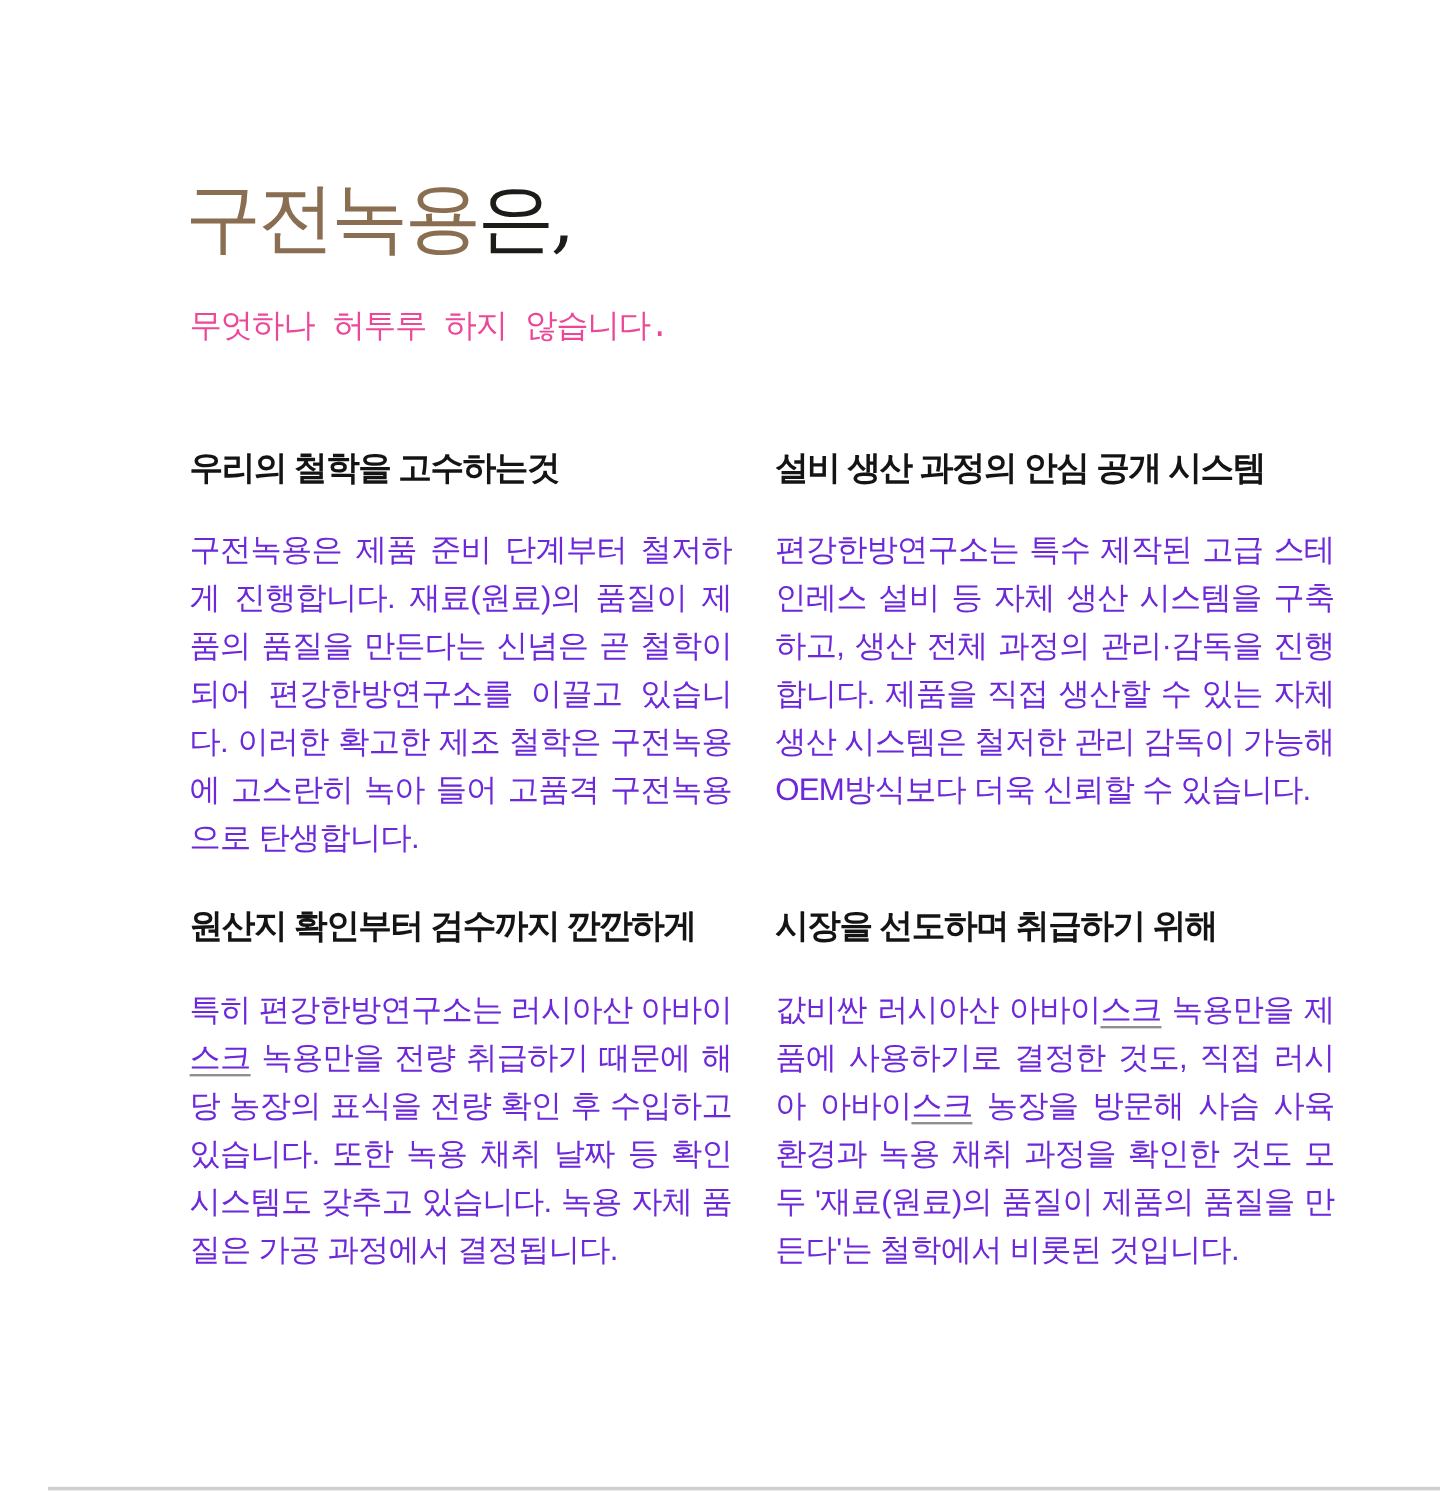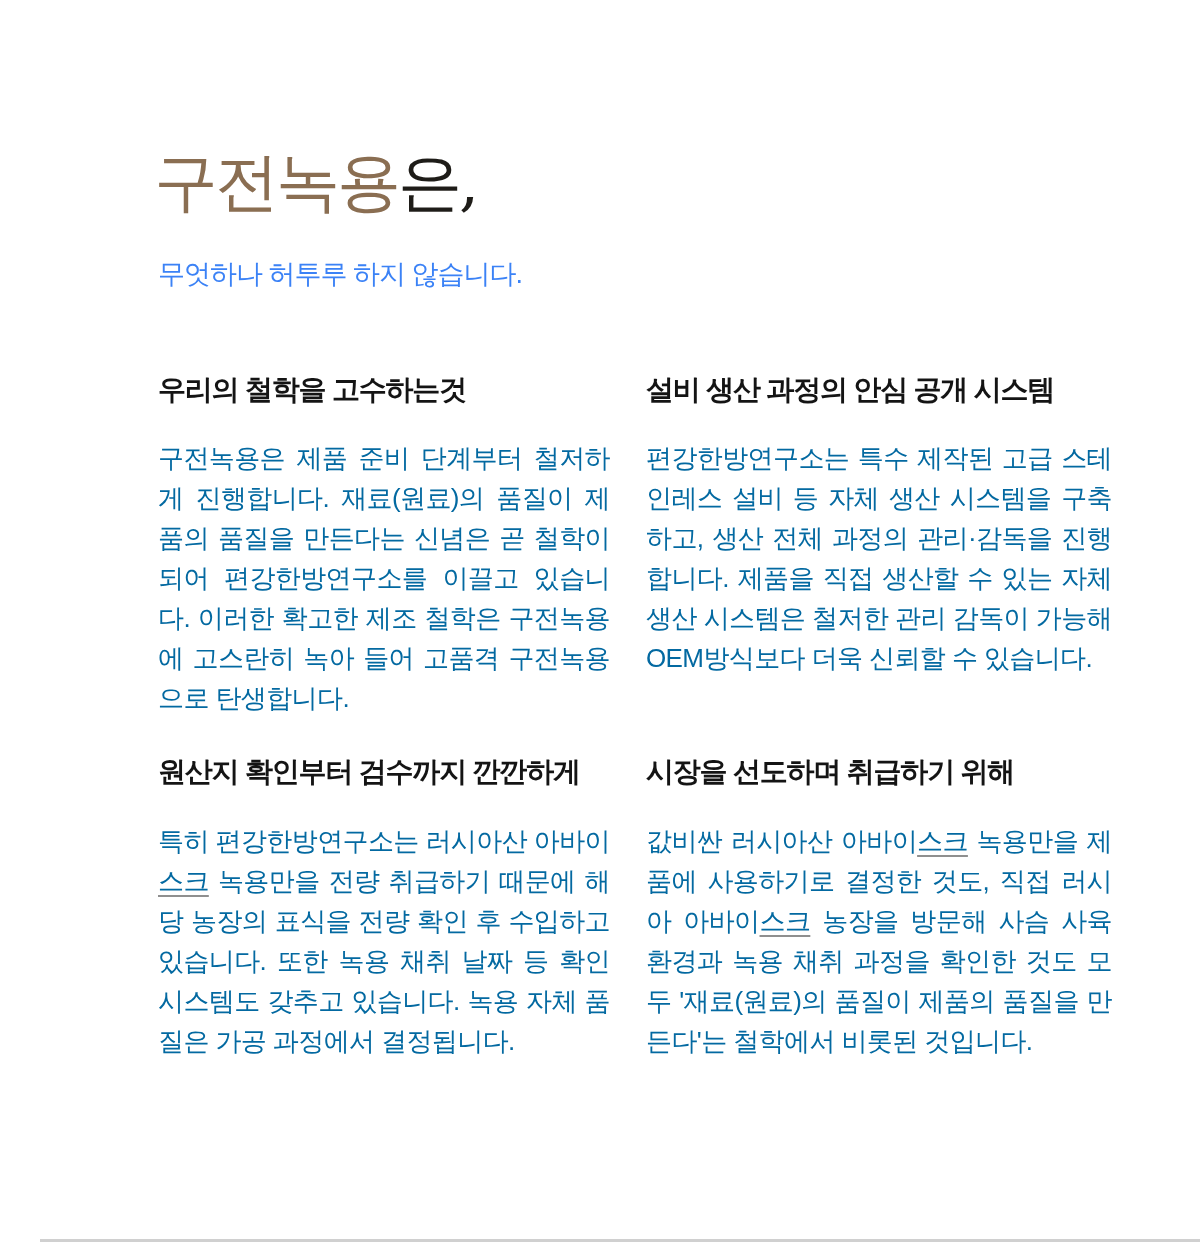--- a/index.html
+++ b/index.html
@@ -25,25 +25,25 @@
     letter-spacing: -3px;
     white-space: nowrap;
   }
   .title .brand { color: #8a6e52; }
   .title .suffix { color: #1e1c18; }
   .subtitle {
     position: absolute;
     left: 118px;
     top: 256px;
     margin: 0;
-    font-family: Liberation Sans, sans-serif;
+    font-family: Liberation Mono, monospace;
     font-size: 27px;
     line-height: 1.4;
     letter-spacing: -1px;
-    color: #3b82f6;
+    color: #ec4899;
     white-space: nowrap;
   }
   
   .grid {
     position: absolute;
     left: 118px;
     top: 372px;
     width: 982px;
     display: grid;
     grid-template-columns: 452px 466px;
@@ -57,21 +57,21 @@
     line-height: 1.3;
     font-weight: bold;
     letter-spacing: -1.2px;
     color: #141414;
   }
   .sec p {
     margin: 0;
     font-size: 26px;
     line-height: 40px;
     letter-spacing: -0.6px;
-    color: #0369a1;
+    color: #6d28d9;
     text-align: justify;
   }
   .u {
     text-decoration: underline;
     text-decoration-thickness: 2px;
     text-underline-offset: 5px;
     text-decoration-color: #8f8f8f;
   }
   .divider {
     position: absolute;

